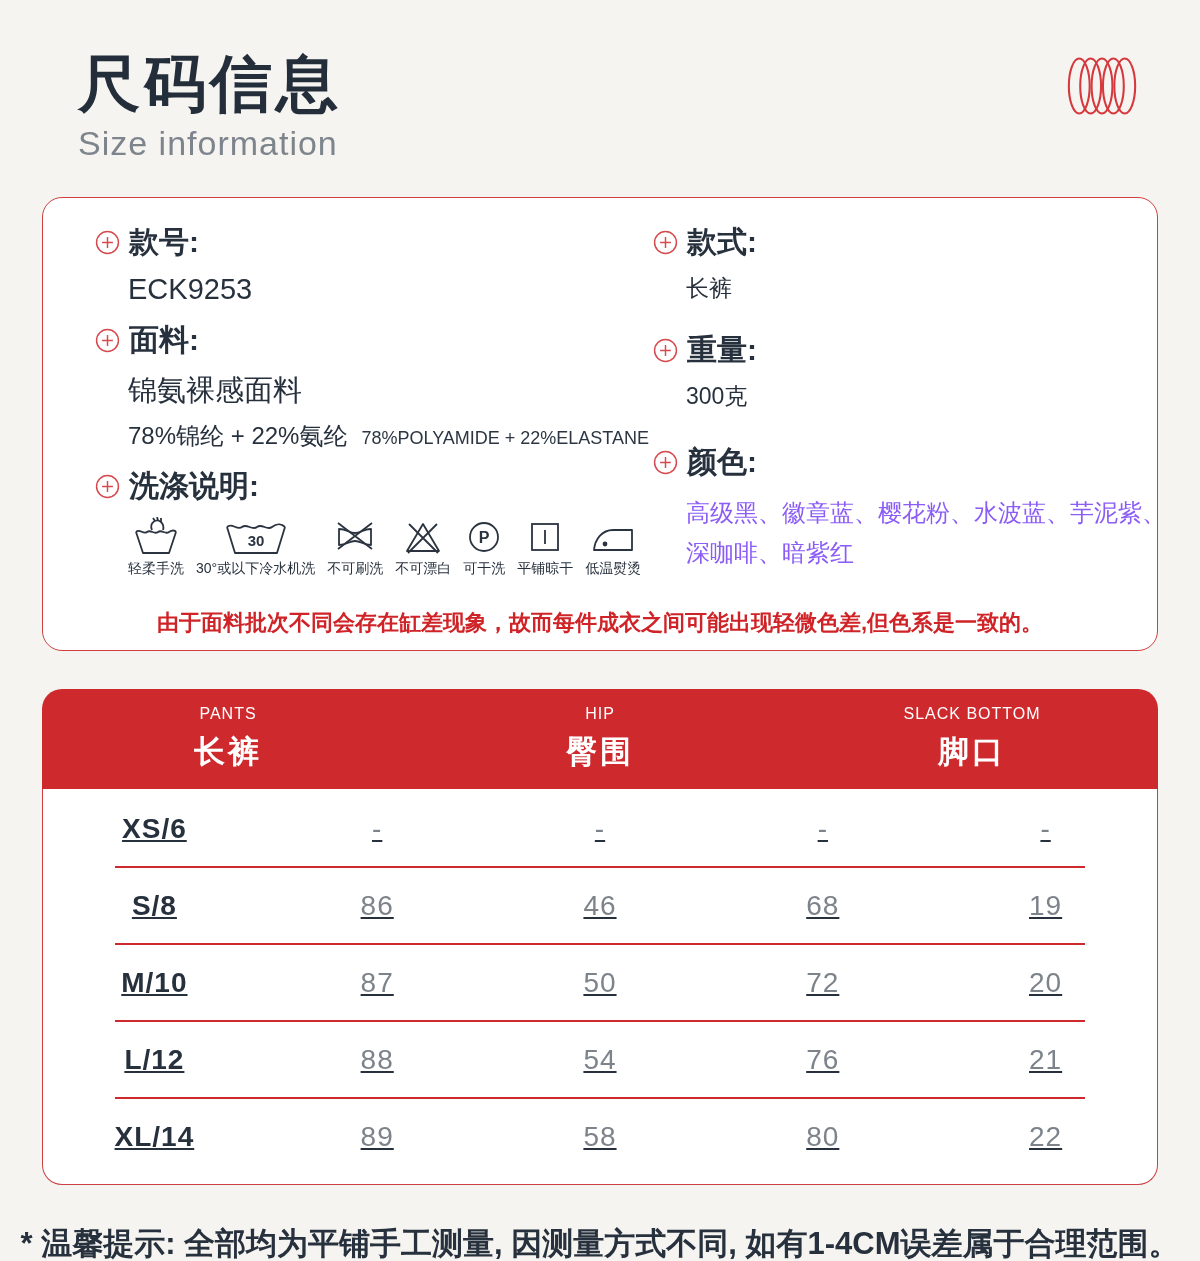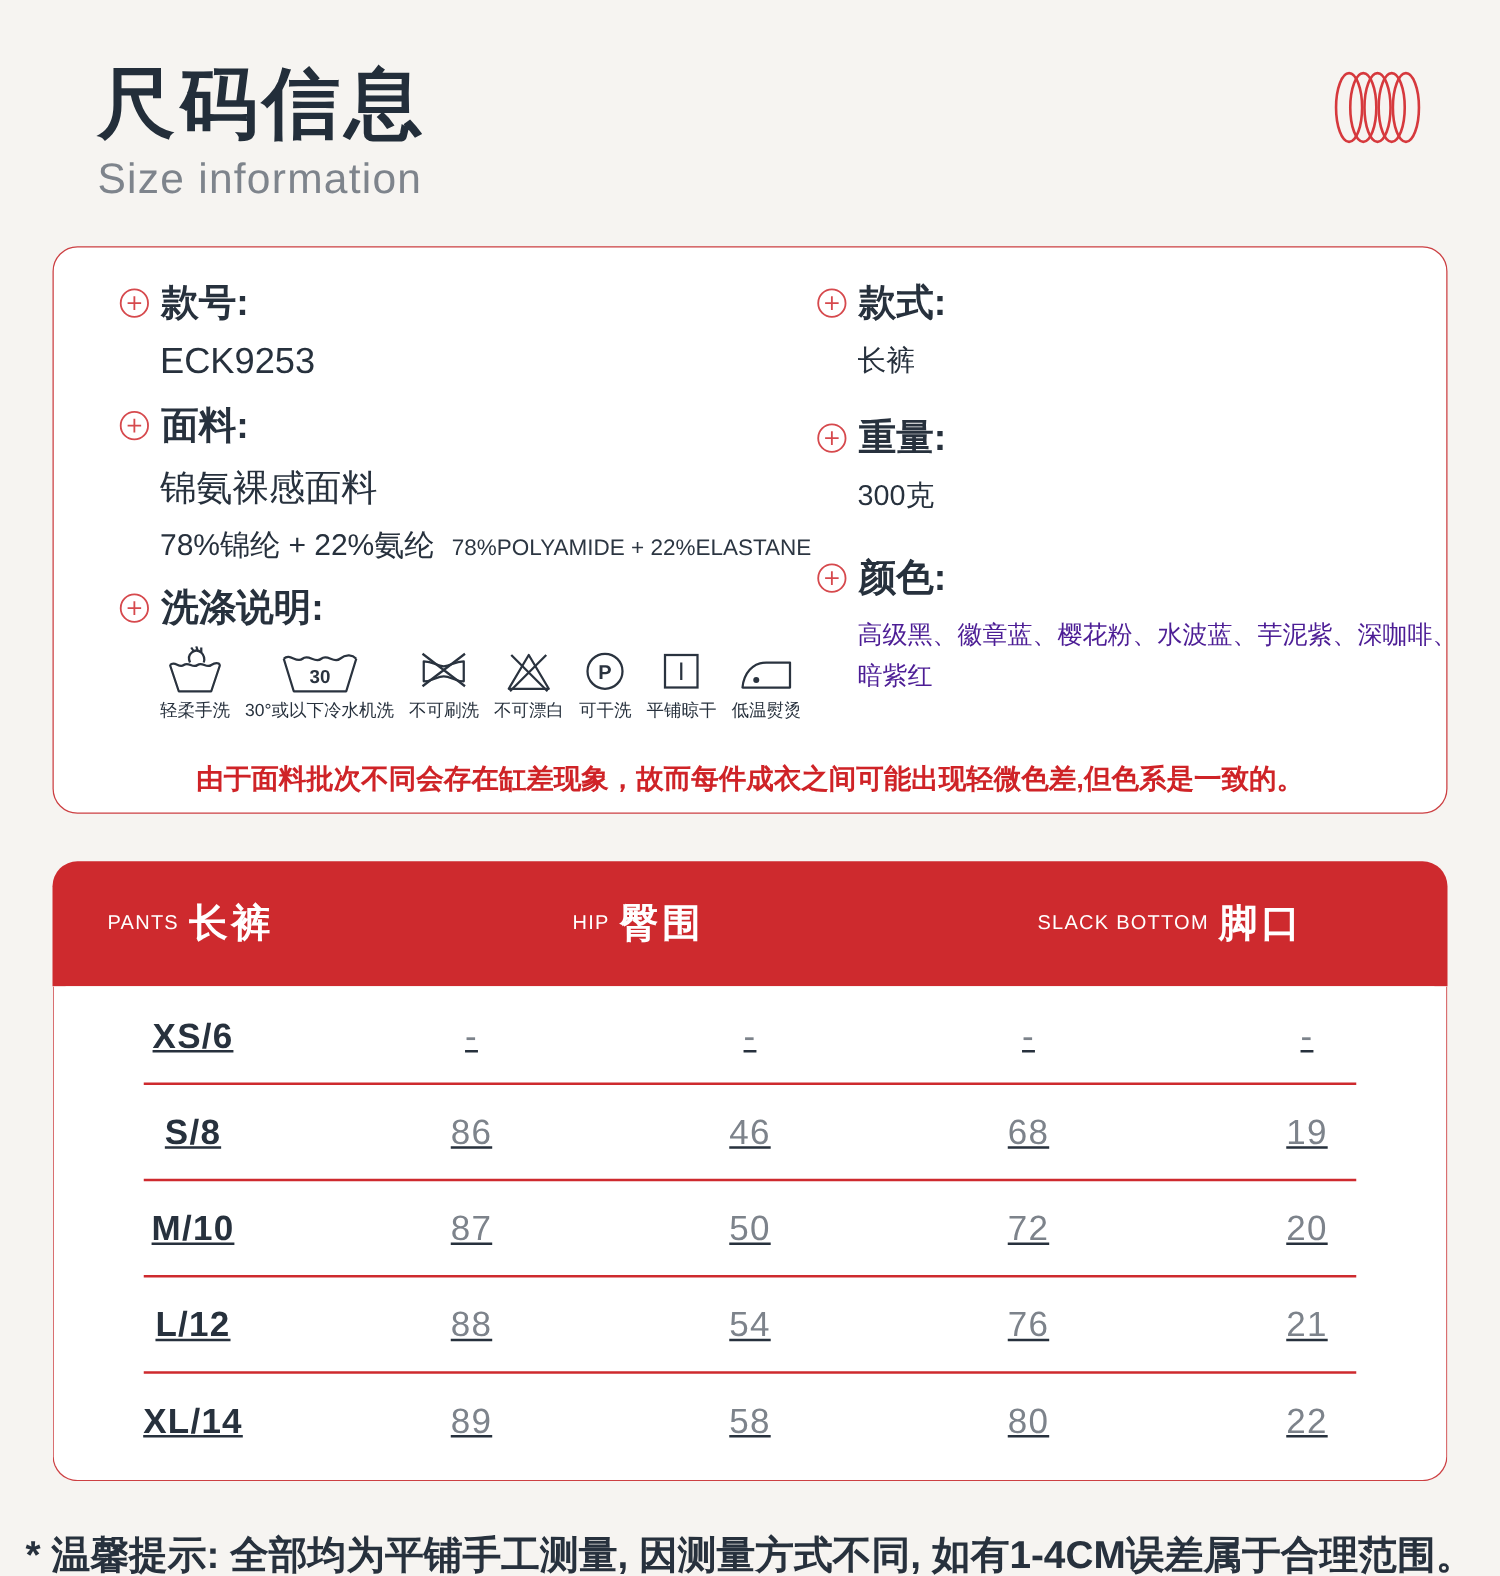--- a/index.html
+++ b/index.html
@@ -30,36 +30,36 @@
   .field { margin-bottom:14px; }
   .field-label-row { display:flex; align-items:center; gap:9px; }
   .plus-bullet { display:flex; }
   .field-label { font-size:30px; font-weight:700; color:#27313d; }
   .field-body { margin-left:33px; margin-top:10px; }
   .value-lg { font-size:29px; font-weight:500; color:#27313d; }
   .value-md { font-size:23px; font-weight:400; color:#27313d; }
   .composition-row { margin-top:9px; display:flex; align-items:baseline; gap:14px; }
   .composition-zh { font-size:24px; font-weight:500; color:#27313d; }
   .composition-en { font-size:18px; font-weight:500; color:#2c3642; }
-  .color-value { font-size:20px; line-height:1.65; width:486px; color:#4c1d95;font-family:Liberation Mono, monospace; }
+  .color-value { font-size:24px; line-height:1.65; width:486px; color:#8b5cf6; }
 
   .wash-row { display:flex; align-items:flex-end; gap:12px; margin-top:8px; }
   .wash-item { display:flex; flex-direction:column; align-items:center; gap:5px; }
   .wash-caption { font-size:14px; color:#27313d; white-space:nowrap; }
   .wash-glyph { display:flex; align-items:flex-end; height:40px;font-weight:bold; }
 
   .card-note { margin:16px 0 0 62px; font-size:22px; font-weight:700; color:#cf2327; }
 
   
   .size-table { margin:38px auto 0; width:1116px; }
   .table-head {
     background:#ce2a2e; border-radius:20px 20px 0 0; height:100px;
     display:flex; align-items:center;
   }
-  .th { flex:1; display:flex; flex-direction:row; align-items:center; gap:8px; color:#fff;padding-left:44px; }
+  .th { flex:1; display:flex; flex-direction:column; align-items:center; gap:8px; color:#fff; }
   .th-en { font-size:16px; letter-spacing:1px; font-weight:400; }
   .th-zh { font-size:31px; font-weight:700; letter-spacing:3px; }
   .table-body {
     background:#fff; border:1.5px solid #cc3f42; border-top:none;
     border-radius:0 0 20px 20px; padding:2px 0 10px;
   }
   .tr { height:75px; display:flex; align-items:center;text-decoration:underline; }
   .td { flex:1; text-align:center; font-size:28px; color:#7d838b; letter-spacing:1px; }
   .td-size { color:#27313d; font-weight:600; }
   .row-sep { height:2px; background:#ce2a2e; margin:0 72px; }

